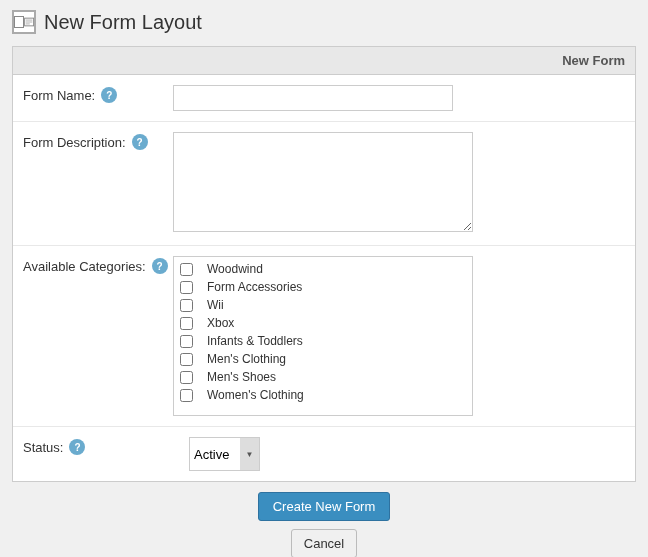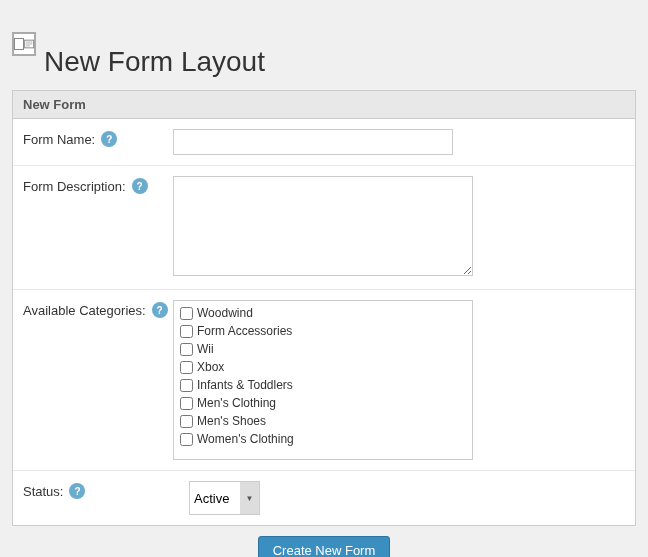--- a/index.html
+++ b/index.html
@@ -30,36 +30,36 @@
       flex-shrink: 0;
     }
     .page-icon::before {
       content: '';
       width: 12px;
       height: 10px;
       border: 1px solid #888;
       display: block;
     }
     .page-title {
-      font-size: 28px;
+      font-size: 20px;
       font-weight: normal;
       color: #333;
-      margin-top: 36px;
     }
     .form-panel {
       background: #fff;
       border: 1px solid #ccc;
     }
     .panel-header {
       background: #e8e8e8;
       border-bottom: 1px solid #ccc;
       padding: 6px 10px;
       font-weight: bold;
       font-size: 13px;
       color: #555;
+      text-align: right;
     }
     .form-row {
       display: flex;
       align-items: flex-start;
       padding: 10px 10px;
       border-bottom: 1px solid #e8e8e8;
       min-height: 44px;
     }
     .form-row:last-child {
       border-bottom: none;
@@ -115,21 +115,21 @@
       width: 300px;
       height: 160px;
       border: 1px solid #ccc;
       overflow-y: scroll;
       background: #fff;
       padding: 3px 0;
     }
     .category-item {
       display: flex;
       align-items: center;
-      gap: 4px;
+      gap: 14px;
       padding: 2px 6px;
       font-size: 12px;
       color: #333;
       cursor: default;
     }
     .category-item input[type="checkbox"] {
       margin: 0;
       width: 13px;
       height: 13px;
     }

